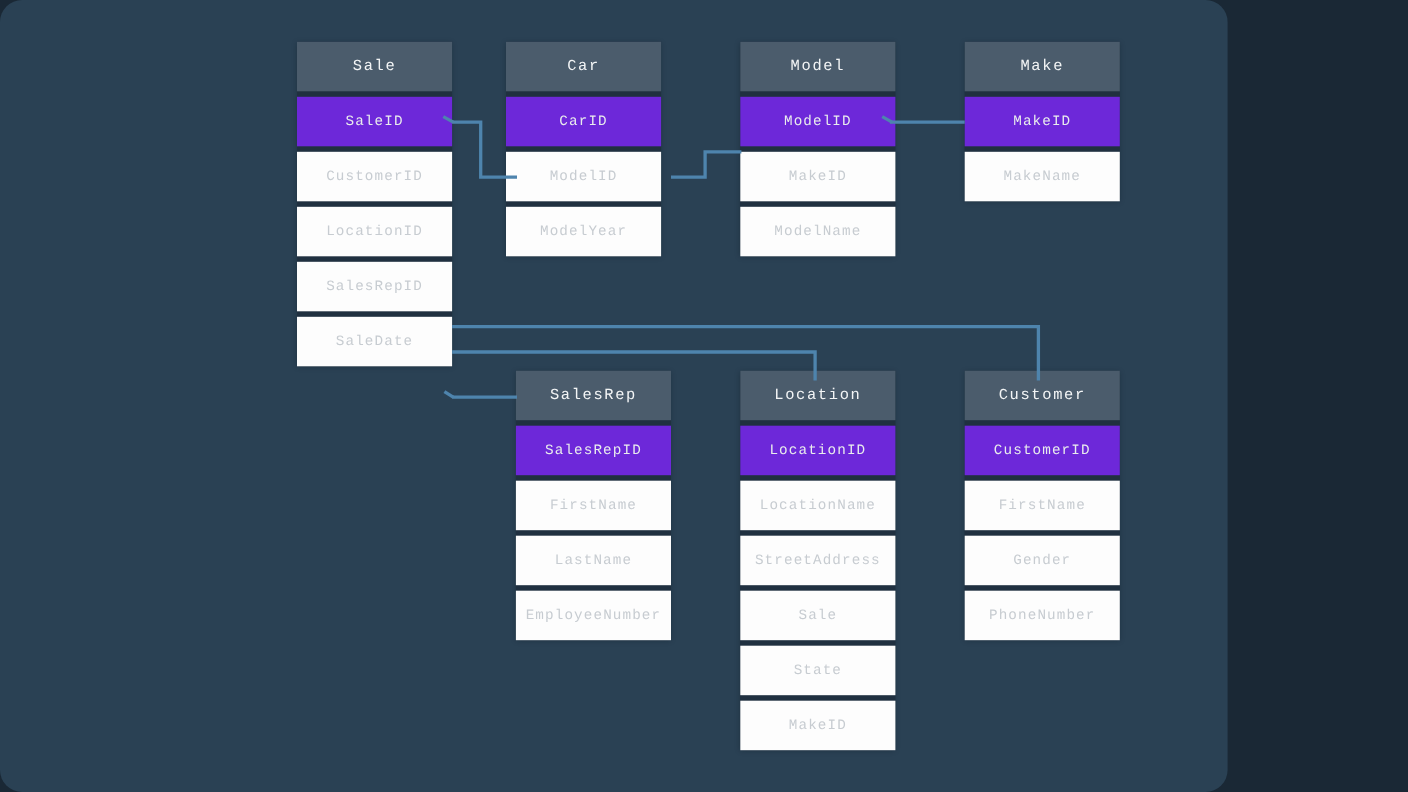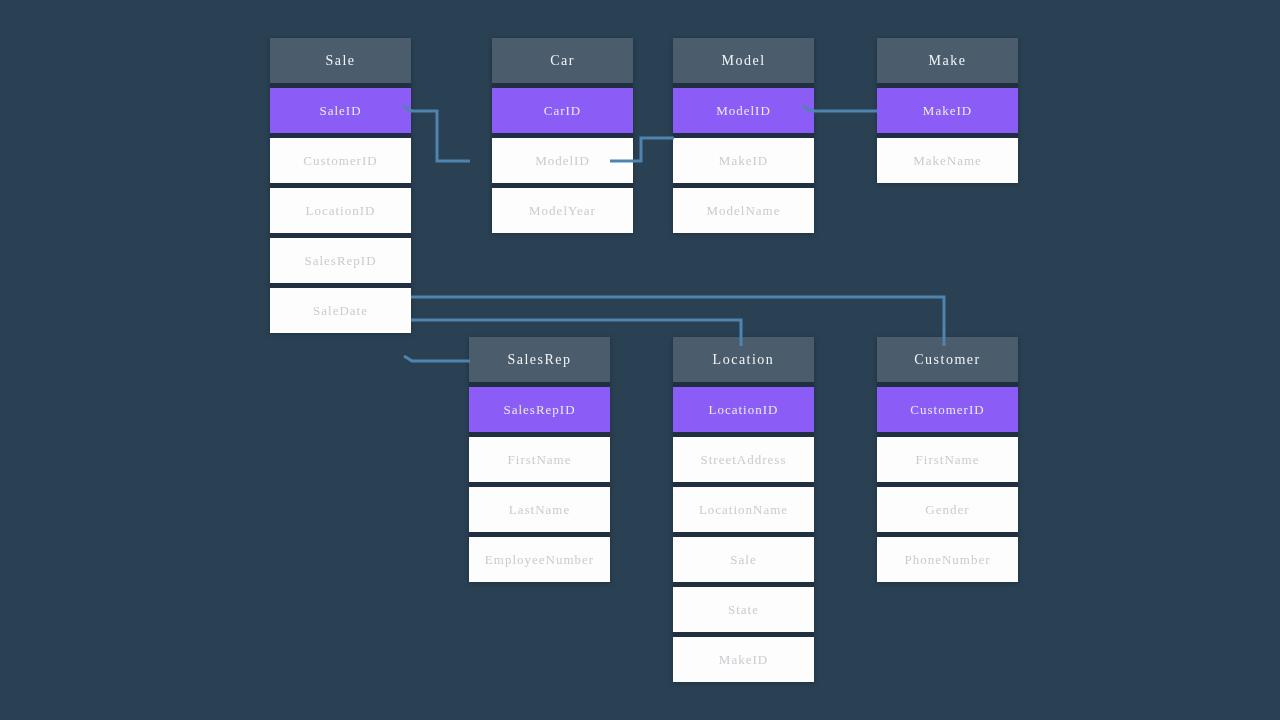--- a/index.html
+++ b/index.html
@@ -1,36 +1,37 @@
 <!DOCTYPE html>
 <html><head>
 <meta charset="utf-8">
 <style>
   html,body{margin:0;padding:0;background:#1a2835;}
   .canvas{
-    position:relative;width:1280px;height:720px;overflow:hidden;
+    position:relative;width:1116px;height:720px;overflow:hidden;
     background:#2a4154;
-    font-family:Liberation Serif, serif;
+    font-family:Liberation Mono, monospace;
+    border-radius:20px;
   }
   .etable{
     position:absolute;width:141px;background:#203040;
     box-shadow:0 1px 5px rgba(10,20,30,.35);
   }
   .thead{
     height:45px;margin-bottom:5px;background:#4b5c6c;
     display:flex;align-items:center;justify-content:center;
     color:#f3f5f6;font-size:14px;letter-spacing:1.5px;
   }
   .row{
     height:45px;margin-bottom:5px;background:#fdfdfd;
     display:flex;align-items:center;justify-content:center;
     color:#c7ccd1;font-size:13px;letter-spacing:1px;white-space:nowrap;
   }
   .row:last-child{margin-bottom:0;}
-  .row.key{background:#8b5cf6;color:#e9eced;}
+  .row.key{background:#6d28d9;color:#e9eced;}
   svg.connectors{
     position:absolute;left:0;top:0;pointer-events:none;
   }
   svg.connectors polyline, svg.connectors line{
     fill:none;stroke:#4e84ad;stroke-width:3;
   }
 </style>
 </head>
 <body>
 
@@ -50,21 +51,21 @@
       <span>LocationID</span>
     </div>
     <div class="row">
       <span>SalesRepID</span>
     </div>
     <div class="row">
       <span>SaleDate</span>
     </div>
   </div>
 
-  <div class="etable" style="left:492px;top:38px">
+  <div class="etable" style="left:460px;top:38px">
     <div class="thead">
       <span>Car</span>
     </div>
     <div class="row key">
       <span>CarID</span>
     </div>
     <div class="row">
       <span>ModelID</span>
     </div>
     <div class="row">
@@ -118,24 +119,24 @@
   </div>
 
   <div class="etable" style="left:673px;top:337px">
     <div class="thead">
       <span>Location</span>
     </div>
     <div class="row key">
       <span>LocationID</span>
     </div>
     <div class="row">
-      <span>StreetAddress</span>
+      <span>LocationName</span>
     </div>
     <div class="row">
-      <span>LocationName</span>
+      <span>StreetAddress</span>
     </div>
     <div class="row">
       <span>Sale</span>
     </div>
     <div class="row">
       <span>State</span>
     </div>
     <div class="row">
       <span>MakeID</span>
     </div>

